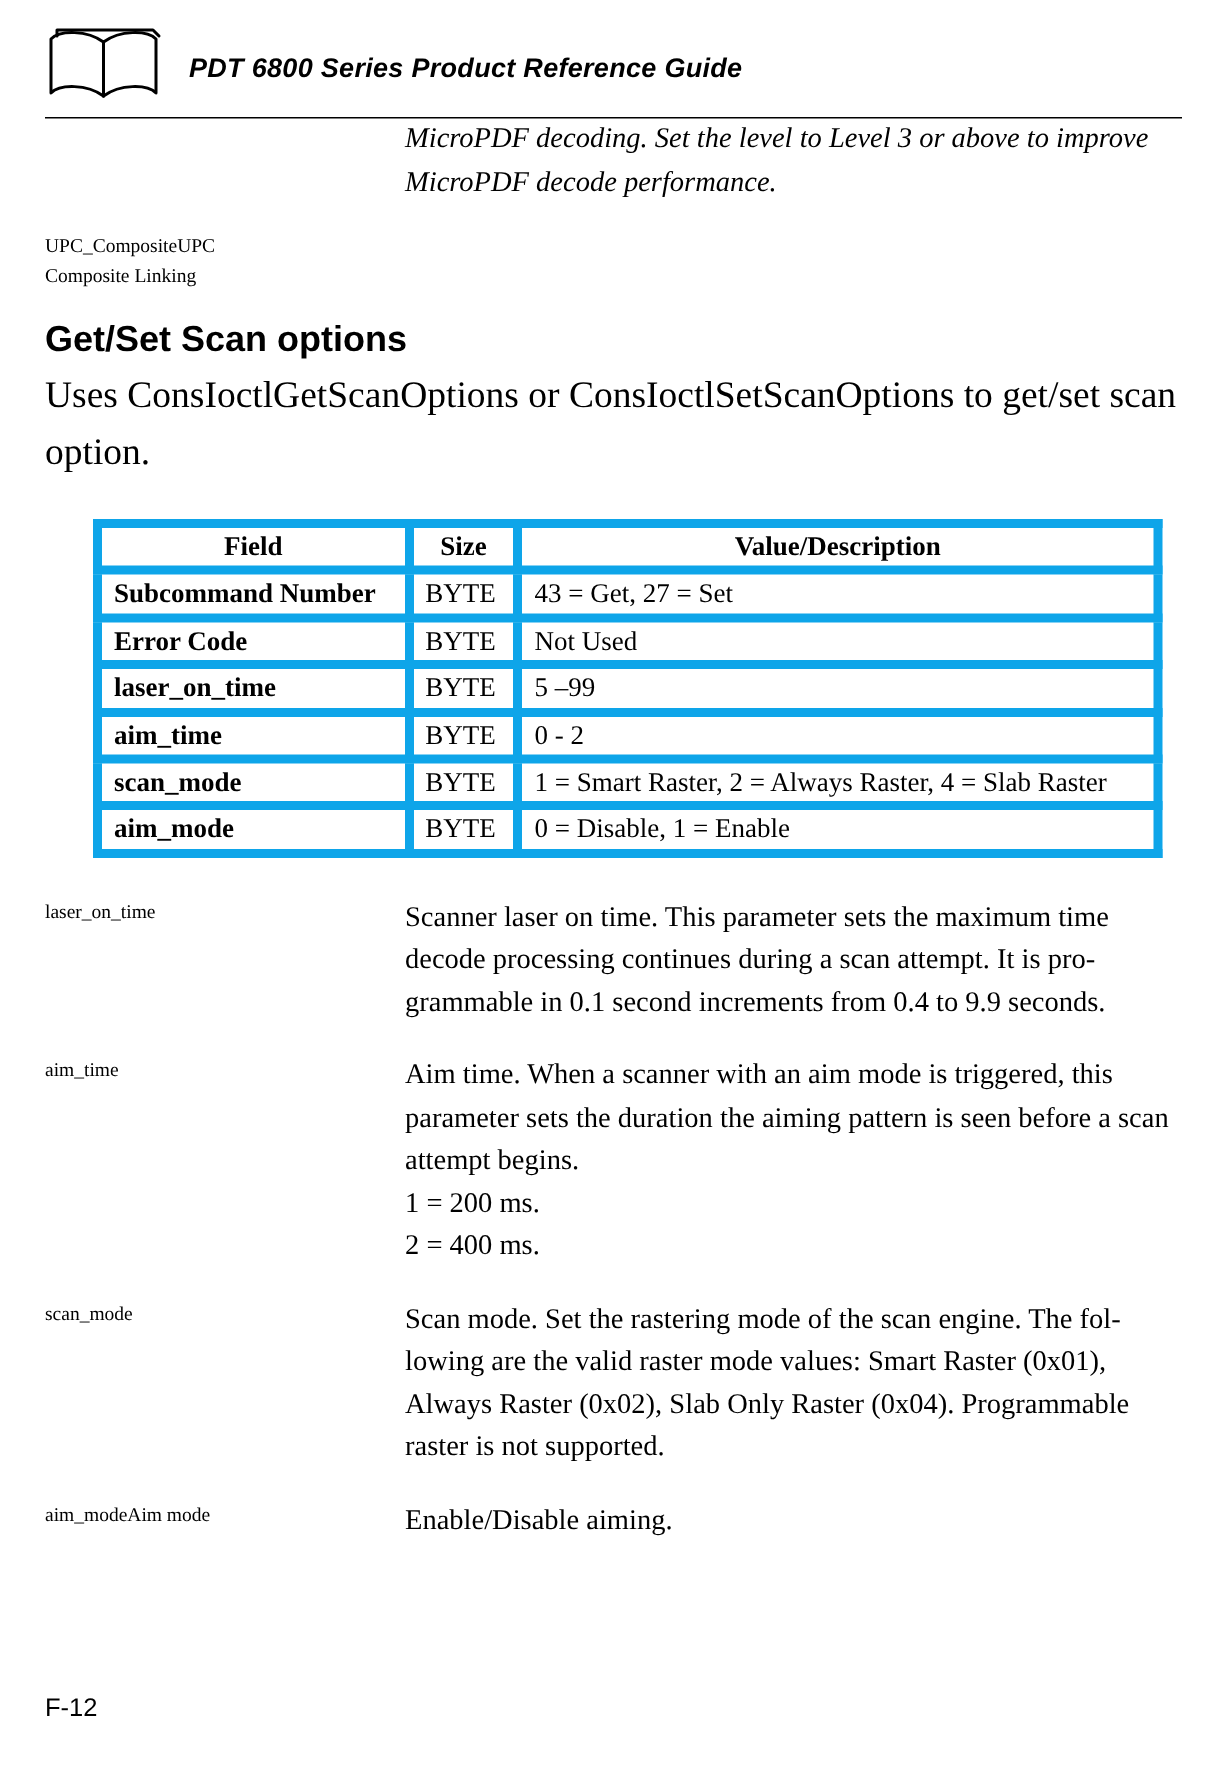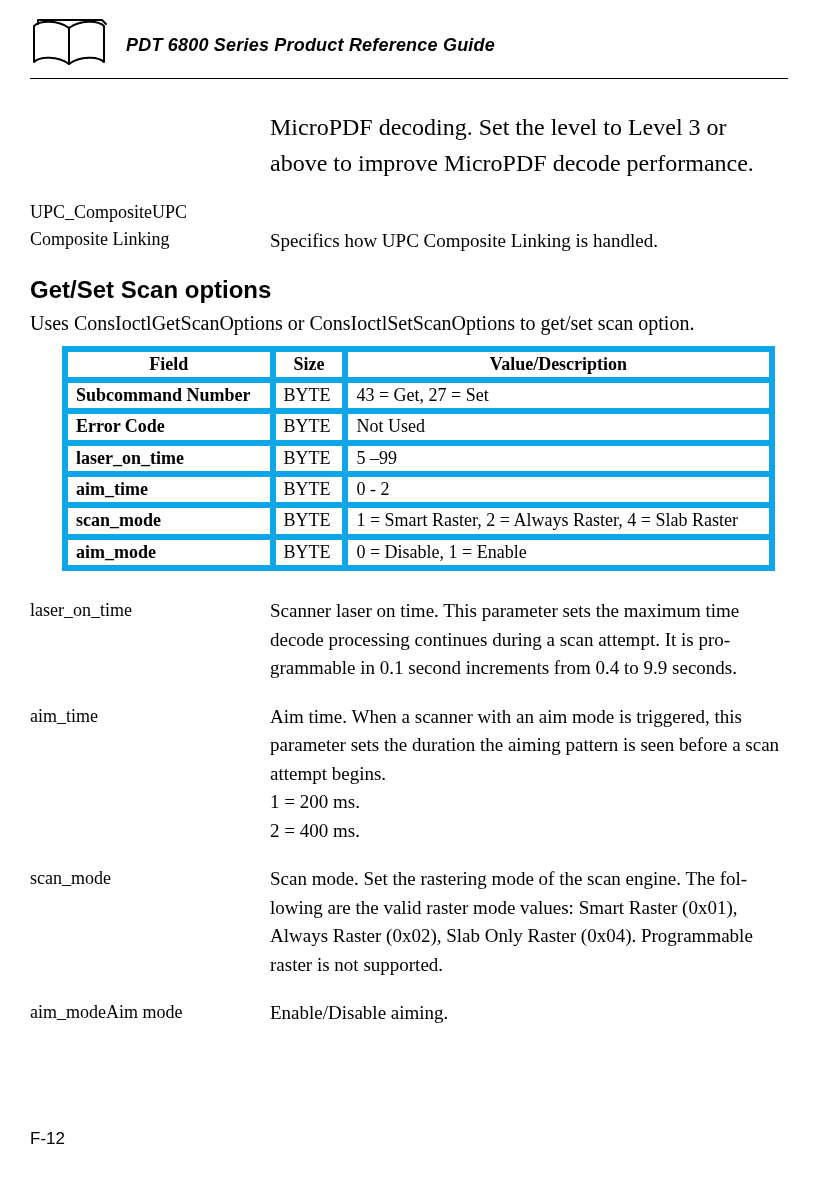--- a/index.html
+++ b/index.html
@@ -19,63 +19,63 @@
     width: 100%;
     height: 100%;
     position: relative;
   }
   .header {
     display: flex;
     align-items: center;
     gap: 18px;
     border-bottom: 1px solid #000;
     padding-bottom: 6px;
-    margin-bottom: 30px;
   }
   .header .title {
     font-style: italic;
     font-weight: bold;
     font-family: Verdana, Arial, sans-serif;
     font-size: 18px;
     letter-spacing: 0.2px;
   }
   .book-icon svg { display:block; }
   .body-text {
-    font-size: 24px;
+    font-size: 19px;
     line-height: 1.5;
+    font-style: italic;
   }
   .indent-block {
     margin-left: 240px;
     margin-bottom: 18px;
   }
   .def-row {
     display: flex;
     margin-bottom: 20px;
   }
   .def-term {
     width: 240px;
     flex: 0 0 240px;
-    font-size: 18px;
+    font-size: 13px;
     line-height: 1.5;
   }
   .def-desc {
     flex: 1;
     font-size: 19px;
     line-height: 1.5;
   }
   .section-heading {
     font-family: Verdana, Arial, sans-serif;
     font-weight: bold;
     font-size: 24px;
     margin-top: 10px;
     margin-bottom: 4px;
   }
   .section-intro {
-    font-size: 20px;
-    margin-bottom: 8px;
+    font-size: 25px;
+    margin-bottom: 26px;
     line-height:1.5;
   }
   table.data {
     width: 94%;
     margin-left: 32px;
     border-collapse: collapse;
     font-size: 18px;
     margin-bottom: 26px;
   }
   table.data th, table.data td {
@@ -120,21 +120,20 @@
     <span class="title">PDT 6800 Series Product Reference Guide</span>
   </div>
 
   <div class="body-text indent-block">MicroPDF decoding.  Set the level to Level 3 or above to improve MicroPDF decode performance.</div>
 
   <div class="def-row">
     <div class="def-term">
       <span>UPC_CompositeUPC</span><br>
       <span>Composite Linking</span>
     </div>
-    <div class="def-desc" style="padding-top:28px">Specifics how UPC Composite Linking is handled.</div>
   </div>
 
   <div class="section-heading">Get/Set Scan options</div>
   <div class="section-intro">Uses ConsIoctlGetScanOptions or ConsIoctlSetScanOptions to get/set scan option.</div>
 
   <table class="data">
     <thead>
       <tr>
         <th>Field</th>
         <th>Size</th>

